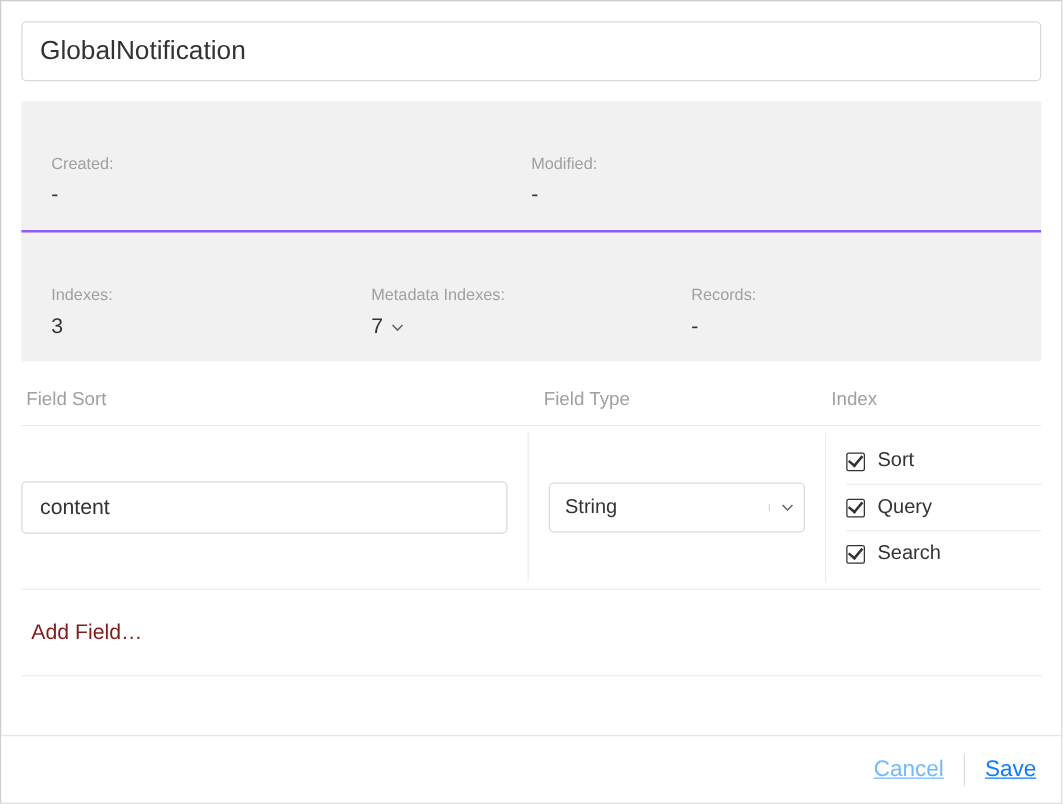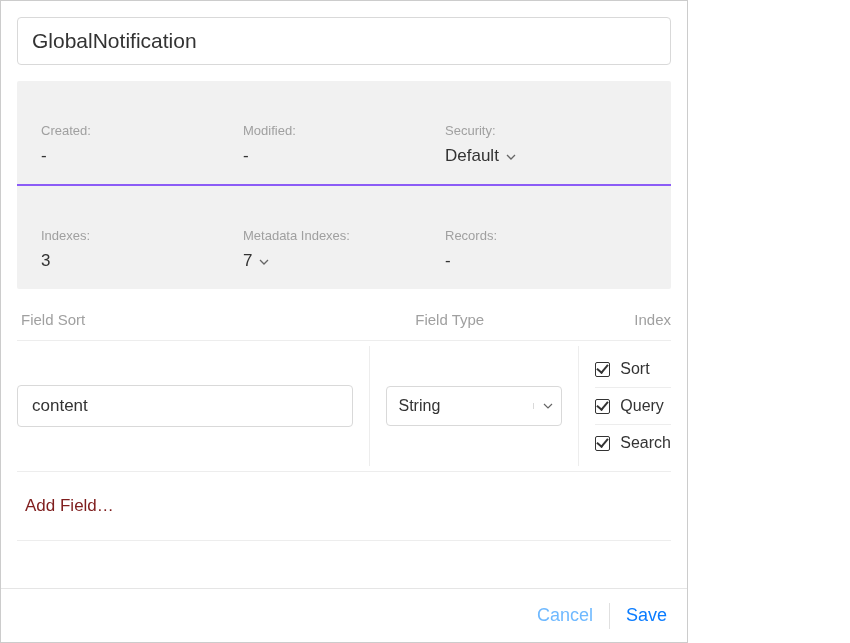--- a/index.html
+++ b/index.html
@@ -6,21 +6,21 @@
     body {
       font-family: -apple-system, BlinkMacSystemFont, "Helvetica Neue", Helvetica, Arial, sans-serif;
       background: #fff;
       width: 850px;
       height: 643px;
       position: relative;
       font-weight: 300;
     }
     .container {
       border: 1px solid #ccc;
-      width: 688px;
+      width: 850px;
       height: 643px;
       position: relative;
       background: #fff;
     }
     .inner {
       padding: 16px 16px 0 16px;
     }
     .title-input {
       width: 100%;
       font-size: 21px;
@@ -189,20 +189,21 @@
       padding: 0 20px;
       background: #fff;
     }
     .footer-btn {
       font-size: 18px;
       background: none;
       border: none;
       cursor: pointer;
       font-family: inherit;
       font-weight: 300;
+      text-decoration: underline;
     }
     .btn-cancel { color: #6fb9ff; }
     .divider {
       width: 1px;
       height: 26px;
       background: #e0e0e0;
       margin: 0 16px;
     }
     .btn-save { color: #0a7cff; }
   </style>
@@ -215,31 +216,20 @@
 
     <div class="meta-block">
       <div class="meta-row">
         <div class="meta-cell">
           <div class="meta-label">Created:</div>
           <div class="meta-value">-</div>
         </div>
         <div class="meta-cell">
           <div class="meta-label">Modified:</div>
           <div class="meta-value">-</div>
-        </div>
-        <div class="meta-cell">
-          <div class="meta-label">Security:</div>
-          <div class="meta-value">
-            <span>Default</span>
-            <span class="dropdown-arrow">
-              <svg width="10" height="6" viewBox="0 0 10 6">
-                  <path d="M1 1 L5 5 L9 1" stroke="#666" stroke-width="1.3" fill="none"></path>
-                </svg>
-            </span>
-          </div>
         </div>
       </div>
       <div class="meta-row">
         <div class="meta-cell">
           <div class="meta-label">Indexes:</div>
           <div class="meta-value">3</div>
         </div>
         <div class="meta-cell">
           <div class="meta-label">Metadata Indexes:</div>
           <div class="meta-value">

